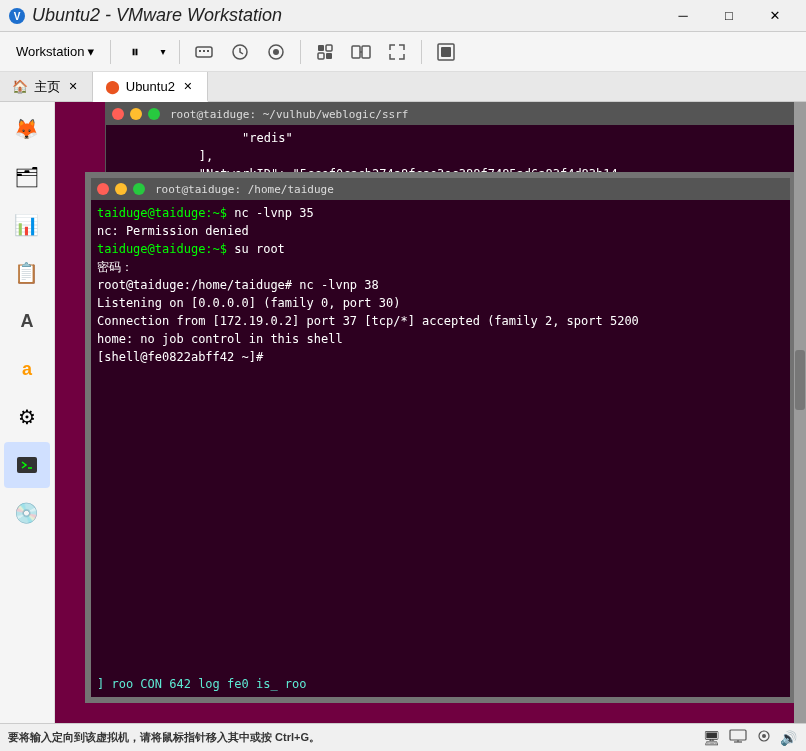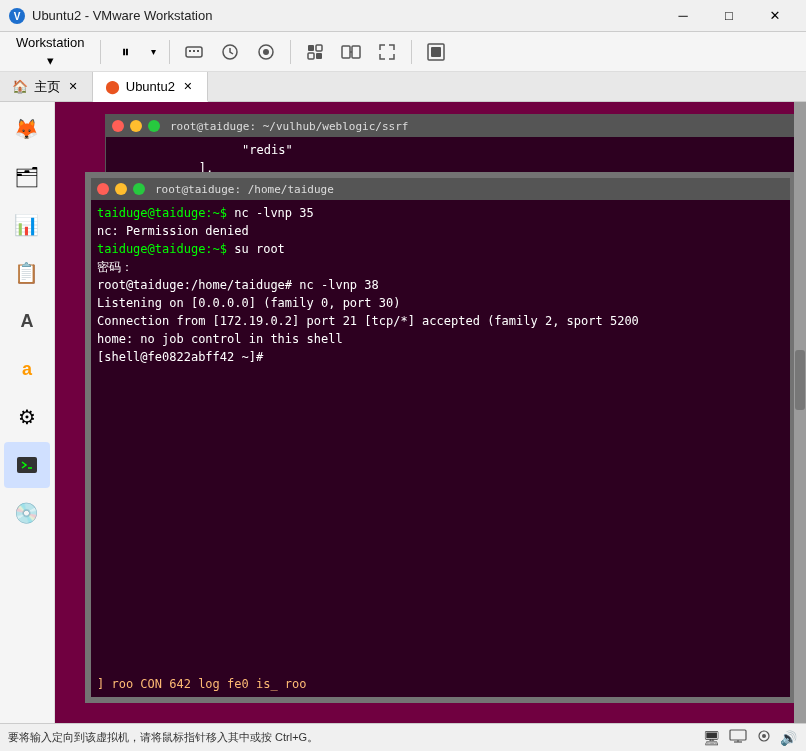--- a/index.html
+++ b/index.html
@@ -6,37 +6,37 @@
     body { width: 806px; height: 751px; overflow: hidden; font-family: 'Segoe UI', sans-serif; background: #f0f0f0; }
 
     
     .title-bar {
       display: flex; align-items: center; justify-content: space-between;
       background: #f0f0f0; height: 32px; padding: 0 8px;
       border-bottom: 1px solid #ccc;
     }
     .title-bar-left { display: flex; align-items: center; gap: 6px; }
     .title-bar-icon { width: 18px; height: 18px; }
-    .title-bar-title { font-size: 13px; color: #222; }
+    .title-bar-title { font-size: 18px; color: #222; font-style: italic; }
     .title-bar-controls { display: flex; gap: 0; }
     .title-btn {
       width: 46px; height: 32px; border: none; background: transparent;
       cursor: pointer; font-size: 13px; display: flex; align-items: center; justify-content: center;
     }
 
     
     .toolbar {
       display: flex; align-items: center; gap: 4px;
       background: #f5f5f5; height: 40px; padding: 0 8px;
       border-bottom: 1px solid #ddd;
     }
     .toolbar-menu-btn {
       display: flex; align-items: center; gap: 3px;
       padding: 4px 8px; border: none; background: transparent;
-      cursor: pointer; font-size: 13px; border-radius: 3px; flex-direction: column;
+      cursor: pointer; font-size: 13px; border-radius: 3px;
     }
     .toolbar-sep { width: 1px; height: 24px; background: #ccc; margin: 0 4px; }
     .toolbar-icon-btn {
       width: 32px; height: 32px; border: none; background: transparent;
       cursor: pointer; display: flex; align-items: center; justify-content: center;
       border-radius: 3px; font-size: 16px;
     }
 
     
     .tab-bar {
@@ -85,21 +85,21 @@
     .terminal-bg {
       position: absolute; top: 0; left: 0; right: 0; bottom: 0;
       background: #700040;
       display: flex; align-items: flex-start; justify-content: flex-start;
       padding: 8px;
     }
 
     
     .terminal-back {
       position: absolute;
-      top: 12px; left: 50px; right: 8px;
+      top: 0; left: 50px; right: 8px;
       background: #2d0020;
       border: 1px solid #555;
       font-family: monospace; font-size: 12px;
       z-index: 1;
     }
     .terminal-titlebar {
       display: flex; align-items: center; gap: 6px;
       background: #555; padding: 3px 6px; height: 22px;
     }
     .term-btn { width: 12px; height: 12px; border-radius: 50%; display: inline-block; }
@@ -132,21 +132,21 @@
       position: absolute; right: 1px; top: 40%; width: 10px; height: 60px;
       background: #777; border-radius: 3px;
     }
 
     
     .status-bar {
       height: 28px; background: #f0f0f0; border-top: 1px solid #ccc;
       display: flex; align-items: center; justify-content: space-between;
       padding: 0 8px; font-size: 11px; color: #333;
     }
-    .status-left { display: flex; align-items: center; gap: 4px; }
+    .status-left { display: flex; align-items: center; gap: 4px; font-weight: bold; }
     .status-right { display: flex; align-items: center; gap: 8px; }
     .status-icon { font-size: 14px; cursor: pointer; }
   </style>
 </head>
 <body>
 
 <div class="title-bar">
   <div class="title-bar-left">
     <svg class="title-bar-icon" viewBox="0 0 18 18">
       <circle cx="9" cy="9" r="8" fill="#1d6fce"></circle>
@@ -278,25 +278,25 @@
           <span class="term-btn term-btn-yellow"></span>
           <span class="term-btn term-btn-green"></span>
           <span class="terminal-title">root@taiduge: /home/taiduge</span>
         </div>
         <div class="terminal-body"><span style="color:#00ff00;">taiduge@taiduge:~$</span><span class="white"> nc -lvnp 35</span>
 <span class="white">nc: Permission denied</span>
 <span style="color:#00ff00;">taiduge@taiduge:~$</span><span class="white"> su root</span>
 <span class="white">密码：</span>
 <span class="white">root@taiduge:/home/taiduge# nc -lvnp 38</span>
 <span class="white">Listening on [0.0.0.0] (family 0, port 30)</span>
-<span class="white">Connection from [172.19.0.2] port 21 [tcp/*] accepted (family 2, sport 5200</span>
+<span class="white">Connection from [172.19.0.2] port 37 [tcp/*] accepted (family 2, sport 5200</span>
 <span class="white">home: no job control in this shell</span>
 <span class="white">[shell@fe0822abff42 ~]#</span></div>
 
-        <div style="position:absolute; bottom:0; left:0; right:0; background:#2d0020; padding:4px 6px; color:#fdba74; font-family:monospace; font-size:12px; line-height:1.5;">]
+        <div style="position:absolute; bottom:0; left:0; right:0; background:#2d0020; padding:4px 6px; color:#5eead4; font-family:monospace; font-size:12px; line-height:1.5;">]
 roo
 CON
 642
 log
 fe0
 is_
 roo</div>
       </div>
 
       <div class="scrollbar-track">

